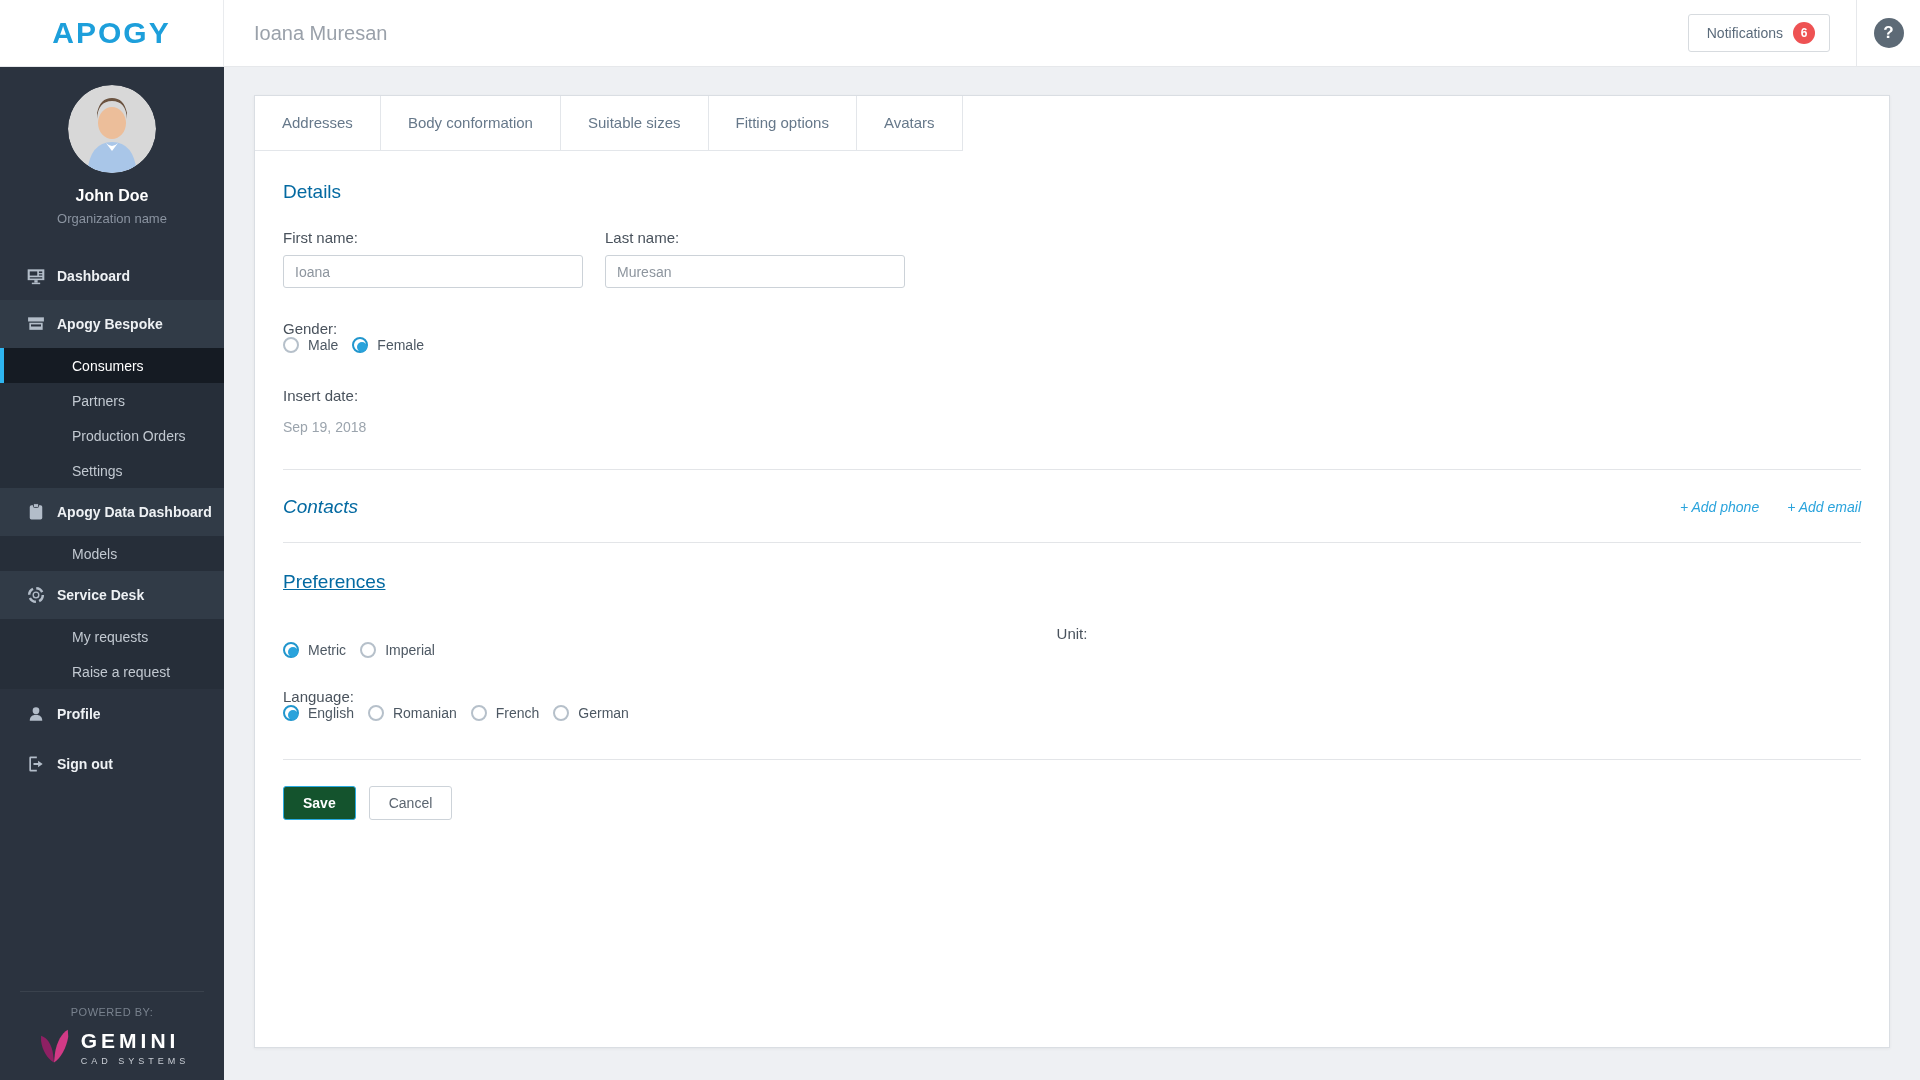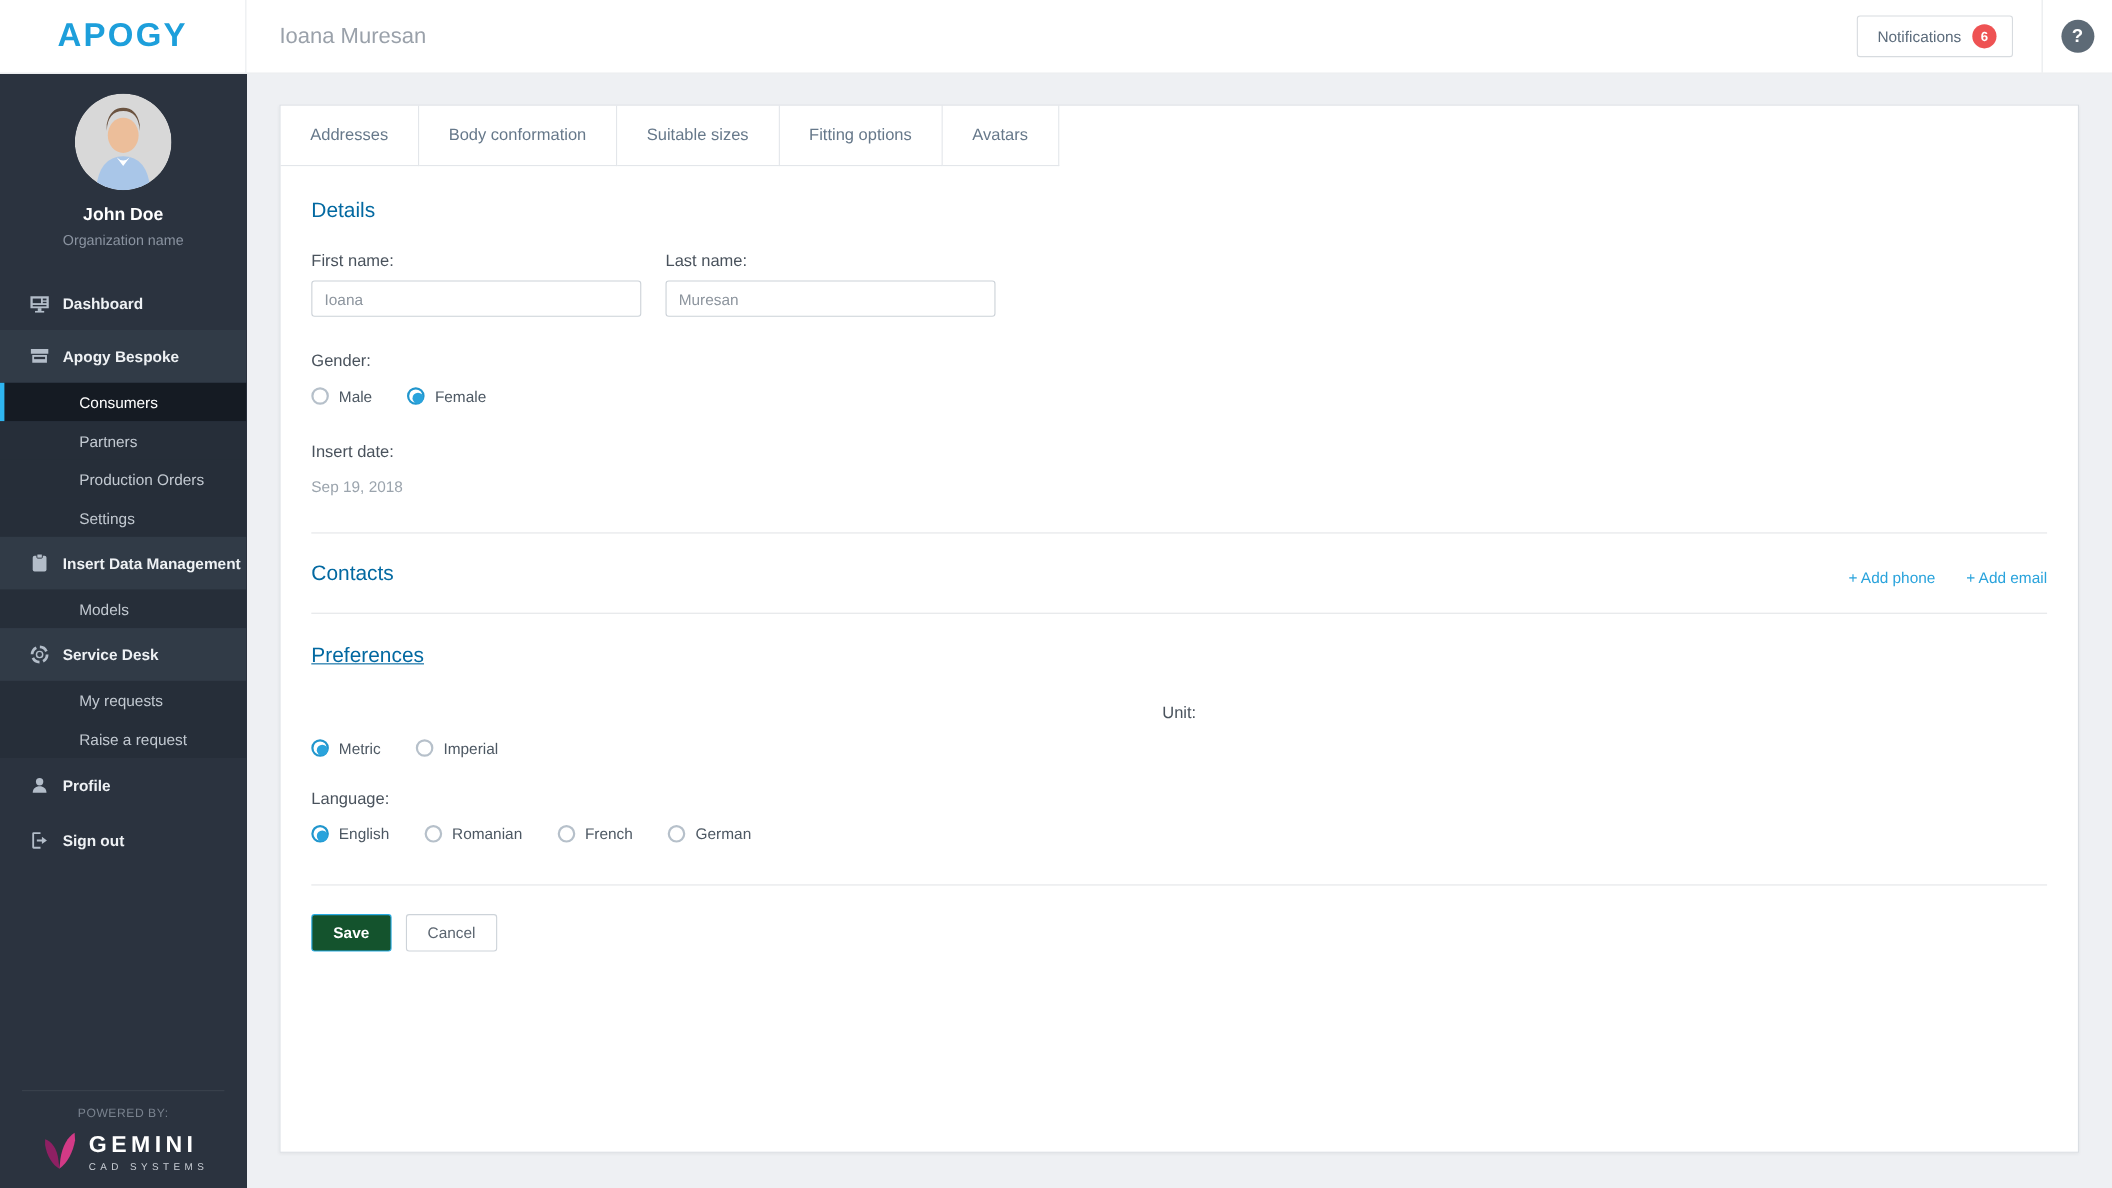--- a/index.html
+++ b/index.html
@@ -50,30 +50,30 @@
   .tab-filler { flex:1; }
   .card-body { padding:0 28px; }
 
   .section-title { font-size:19px; color:#0369a1; font-weight:400; }
   .t-details { margin-top:30px; }
   .form-label { font-size:15px; color:#49525c; }
   .names-row { display:flex; margin-top:26px; }
   .name-col { width:300px; margin-right:22px; }
   .txt-input { margin-top:9px; width:300px; height:33px; border:1px solid #ccd2d8; border-radius:3px; padding:0 11px; font-size:14px; color:#8d959e; font-family:"Liberation Sans", sans-serif; background:#fff; }
   .gender-label { margin-top:32px; }
-  .radio-row { display:flex; align-items:center; margin-top:15px; gap:32px; }
+  .radio-row { display:flex; align-items:center; gap:14px; }
   .radio { display:flex; align-items:center; gap:9px; cursor:pointer; }
   .rb { width:16px; height:16px; border-radius:50%; border:2px solid #b6c0ca; background:#fff; position:relative; flex:0 0 auto; }
   .rb.on { border-color:#2196cd; }
   .rb.on::after { content:""; position:absolute; left:3px; top:3px; width:10px; height:10px; border-radius:50%; background:#29a3dc; }
   .radio-label { font-size:14px; color:#4d5863; }
   .insert-label { margin-top:34px; }
   .insert-value { margin-top:15px; font-size:14px; color:#9ba4ad; }
   .hr { border:none; border-top:1px solid #e3e5e8; margin-top:34px; }
-  .contacts-row { display:flex; align-items:flex-end; margin-top:26px; }
+  .contacts-row { display:flex; align-items:center; margin-top:26px;font-style:italic; }
   .contact-links { margin-left:auto; display:flex; gap:28px; }
   .add-link { font-size:14px; color:#29a3dc; cursor:pointer; }
   .hr2 { border:none; border-top:1px solid #e3e5e8; margin-top:24px; }
   .t-pref { margin-top:28px;text-decoration:underline; }
   .unit-label { margin-top:32px;text-align:center; }
   .lang-label { margin-top:30px; }
   .hr3 { border:none; border-top:1px solid #e3e5e8; margin-top:38px; }
   .btn-row { display:flex; gap:13px; margin-top:26px; }
   .btn { height:34px; border-radius:3px; font-size:14px; font-family:"Liberation Sans", sans-serif; cursor:pointer; padding:0 19px; }
   .btn-save { background:#14532d; border:1px solid #29abe2; color:#fff; font-weight:700; }
@@ -153,21 +153,21 @@
     <div class="mi sub">
       <span class="mi-label">Settings</span>
     </div>
     <div class="mi group">
       <span class="mi-icon">
         <svg viewBox="0 0 24 24" width="20" height="20">
             <rect x="4.5" y="4" width="15" height="17" rx="2" fill="#b3bdc9"></rect>
             <rect x="9" y="2" width="6" height="4.5" rx="1" fill="#b3bdc9" stroke="#2b333f" stroke-width="1"></rect>
           </svg>
       </span>
-      <span class="mi-label">Insert Data Management</span>
+      <span class="mi-label">Apogy Data Dashboard</span>
     </div>
     <div class="mi sub">
       <span class="mi-label">Models</span>
     </div>
     <div class="mi group">
       <span class="mi-icon">
         <svg viewBox="0 0 24 24" width="20" height="20">
             <circle cx="12" cy="12" r="8.2" fill="none" stroke="#b3bdc9" stroke-width="3" stroke-dasharray="8.9 4"></circle>
             <circle cx="12" cy="12" r="3.4" fill="none" stroke="#b3bdc9" stroke-width="1.6"></circle>
           </svg>

